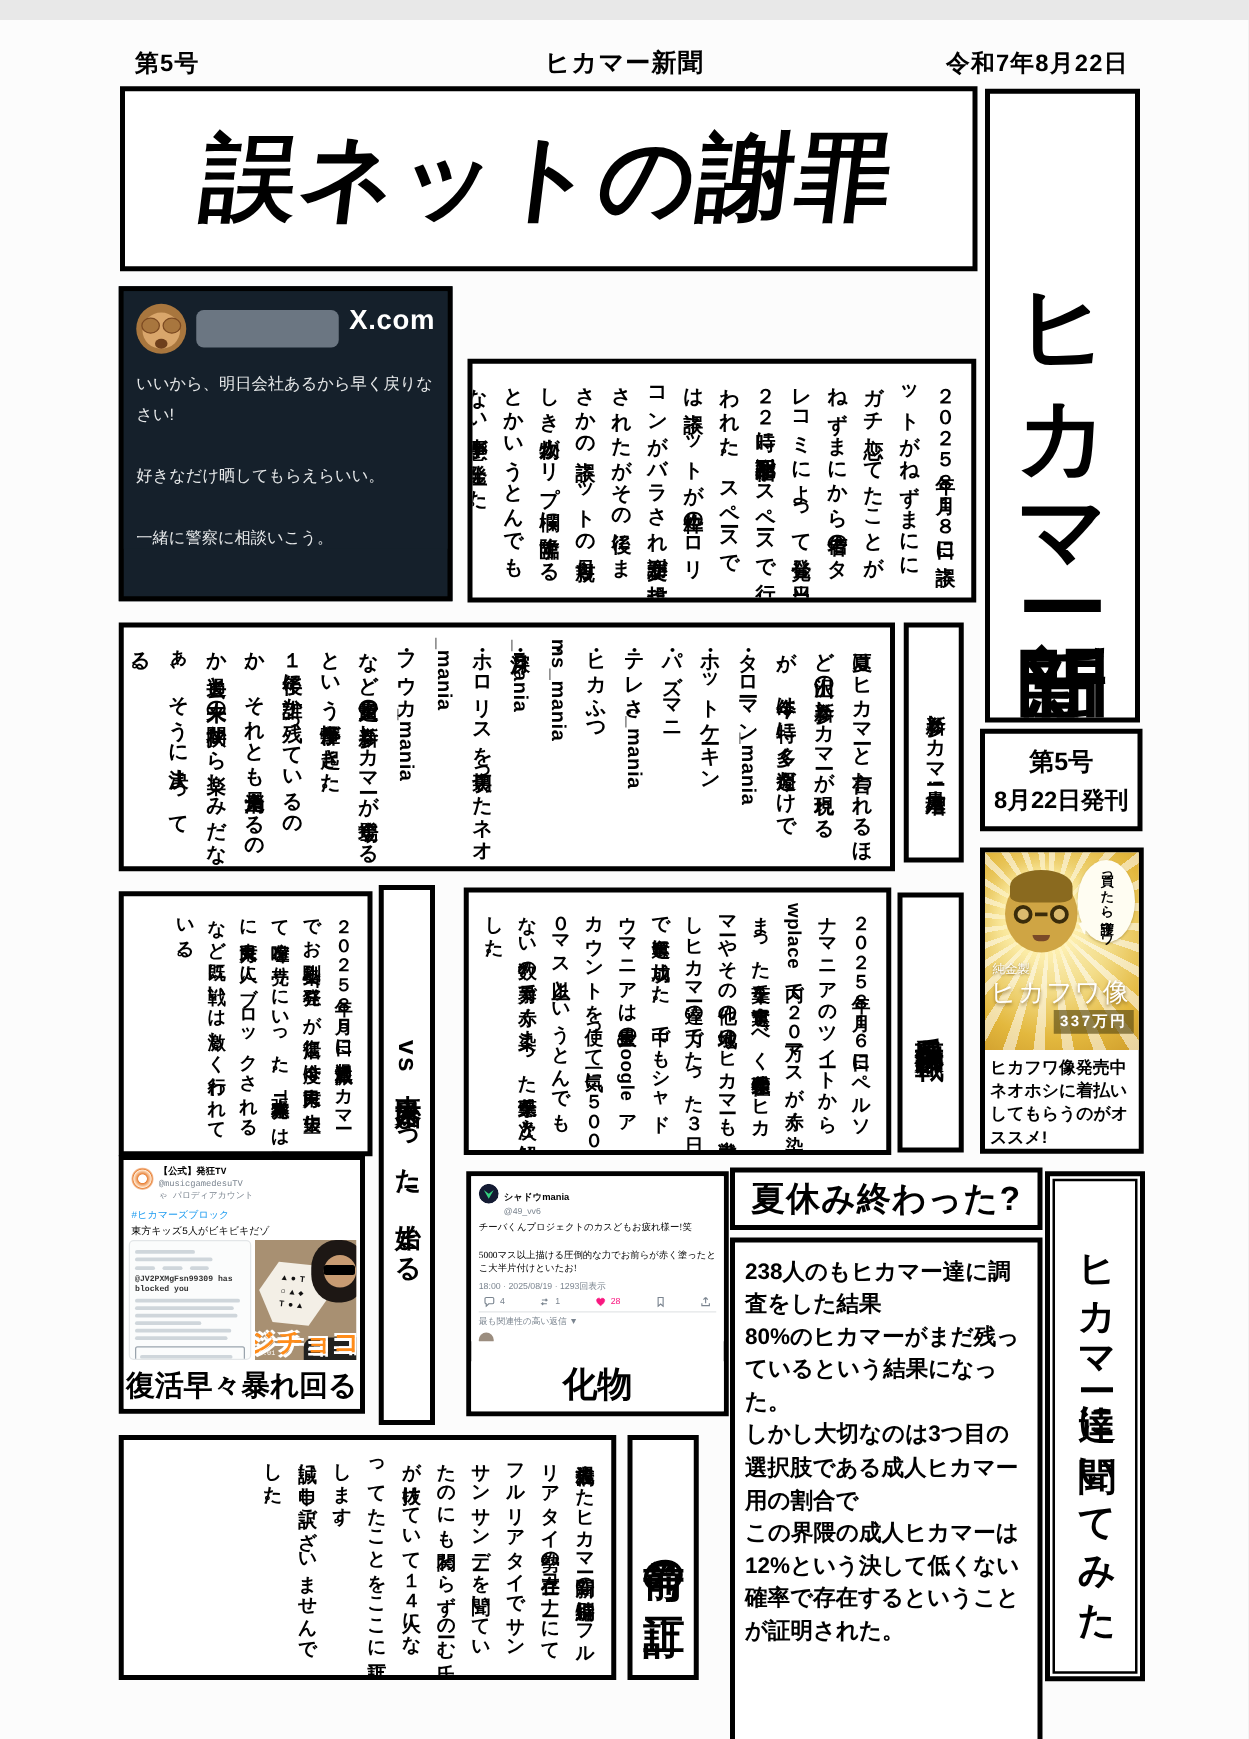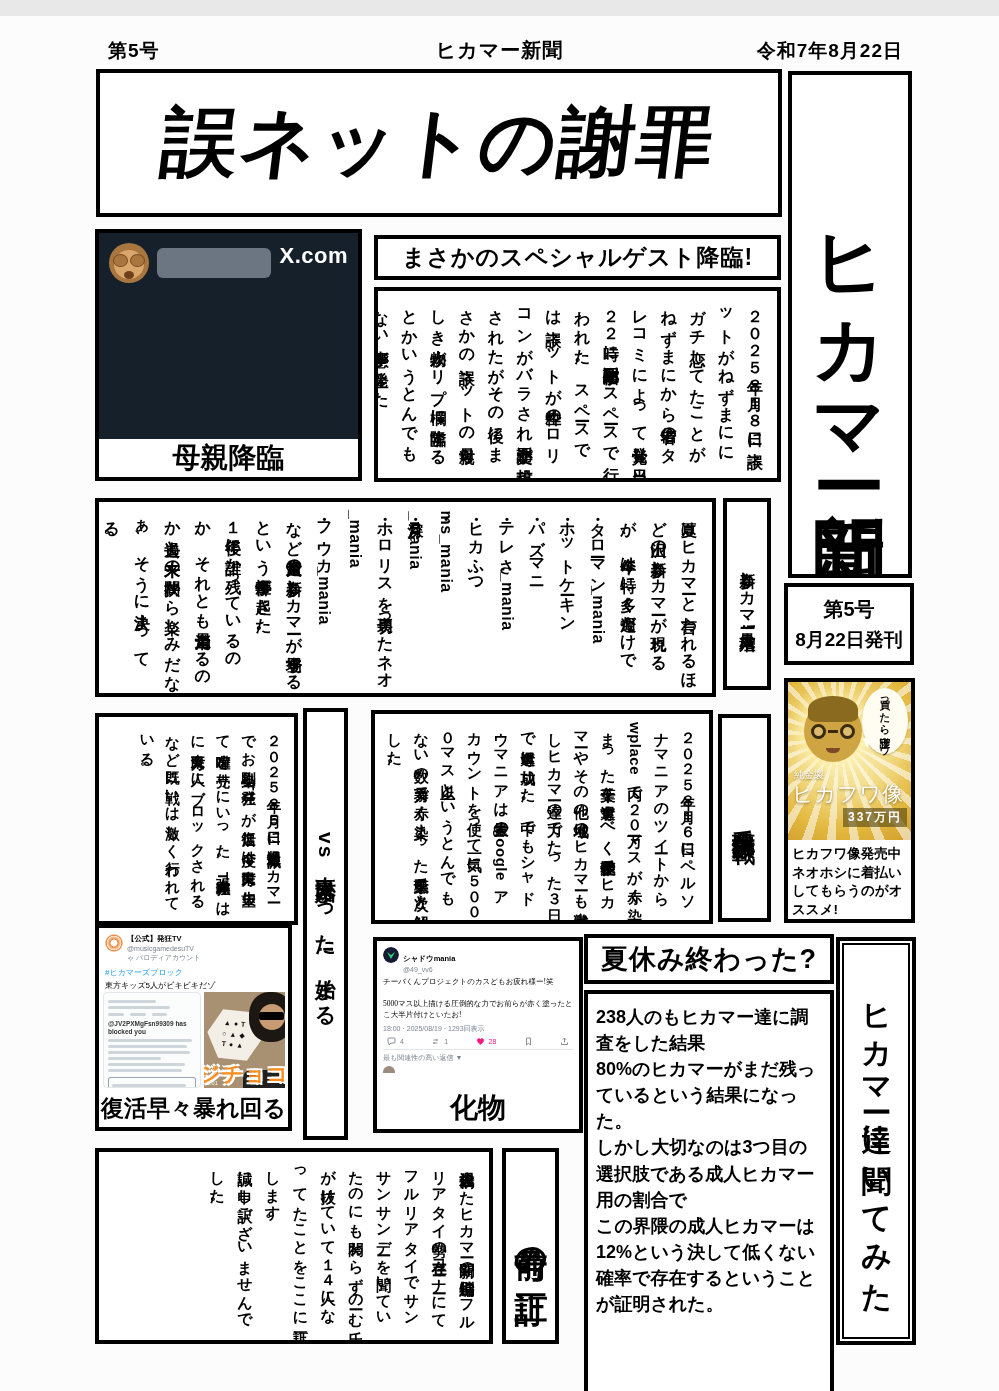--- a/index.html
+++ b/index.html
@@ -99,28 +99,29 @@
       <div class="xname-row">
         <div class="xavatar">
           <div class="face"></div>
             <div class="hl"></div>
             <div class="hr"></div>
             <div class="mouth"></div>
         </div>
         <div class="redact" style="width:132px;margin-top:5px;"></div>
         <div class="xsite">X.com</div>
       </div>
-
-    </div>
-    <div class="caption" style="height:38px;font-size:28px;line-height:38px;">母親降臨</div>
-  </div>
-
-  <div class="box htitle" style="left:374px;top:219px;width:407px;height:45px;">
-    <span style="font-size:23px;letter-spacing:1px;font-weight:900;">まさかのスペシャルゲスト降臨!</span>
-  </div>
+      <div class="xbody prelines">いいから、明日会社あるから早く戻りなさい!
+
+好きなだけ晒してもらえらいい。
+
+一緒に警察に相談いこう。</div>
+
+    </div>
+  </div>
+
   <div class="box" style="left:374px;top:271px;width:407px;height:195px;">
     <div class="vbody" style="font-size:16px;letter-spacing:1px;line-height:1.8;">２０２５年８月１８日に誤ネットがねずまににガチ恋してたことがねずまにから信者のタレコミによって発覚し当日２２時に謝罪配信がスペースで行われた。スペースでは誤ネットが生粋のロリコンがバラされ謝罪文が投稿されたがその後にまさかの誤ネットの母親らしき人物がリプ欄に降臨するとかいうとんでもない事態が発生した。</div>
   </div>
 
   <div class="box" style="left:95px;top:482px;width:621px;height:199px;">
     <div class="vbody" style="font-size:16px;letter-spacing:.5px;line-height:1.9;">夏はヒカマーと言われるほど沢山の新参ヒカマーが現れるが、今年は特に多く今週だけで
 ・タローマン_mania
 ・ホットケーキン
 ・パズマニ
 ・テレさ:_mania
@@ -164,21 +165,21 @@
         <span>買ったら守護、ウ</span>
       </div>
       <div class="ad-mat">純金製</div>
       <div class="ad-prod">ヒカフワ像</div>
       <div class="ad-price">337万円</div>
     </div>
     <div class="ad-cap">ヒカフワ像発売中ネオホシに着払いしてもらうのがオススメ!</div>
   </div>
 
   <div class="box" style="left:95px;top:908px;width:197px;height:207px;">
-    <div class="wtweet" style="bottom:36px;">
+    <div class="wtweet" style="bottom:36px;font-family:Liberation Mono, monospace;">
       <div class="wt-head">
         <div class="ava" style="width:18px;height:18px;background:radial-gradient(circle,#fff 25%,#e8833a 30%,#ffe9d2 55%,#e8833a 60%,#fff 75%);"></div>
         <div>
           <div class="wt-name">【公式】発狂TV</div>
           <div class="wt-sub">@musicgamedesuTV</div>
           <div class="wt-sub">ゃ パロディアカウント</div>
         </div>
       </div>
       <div class="wt-body" style="color:#1d9bf0;margin-top:5px;">#ヒカマーズブロック</div>
       <div class="wt-body" style="margin-top:1px;">東方キッズ5人がビキビキだゾ</div>

